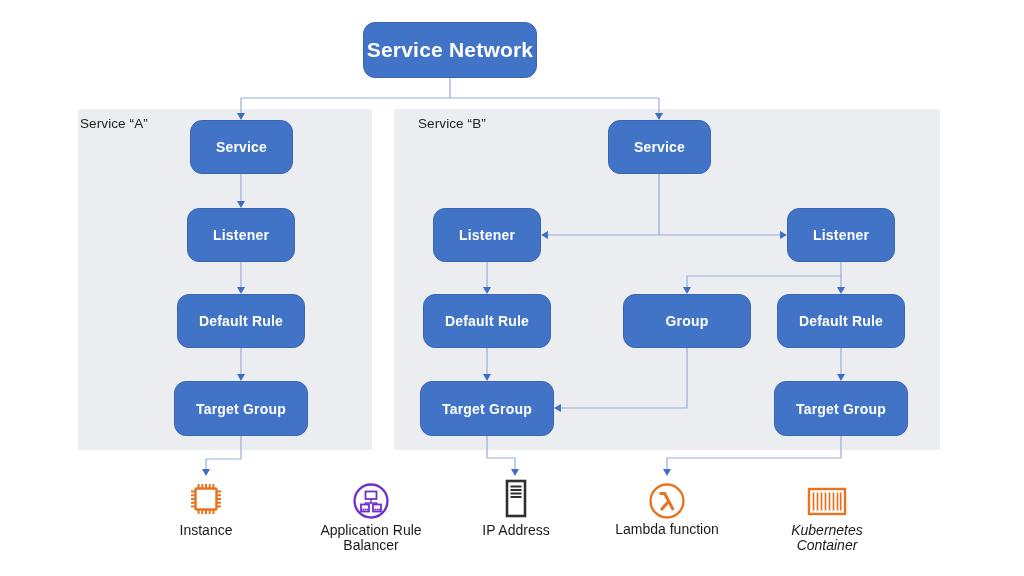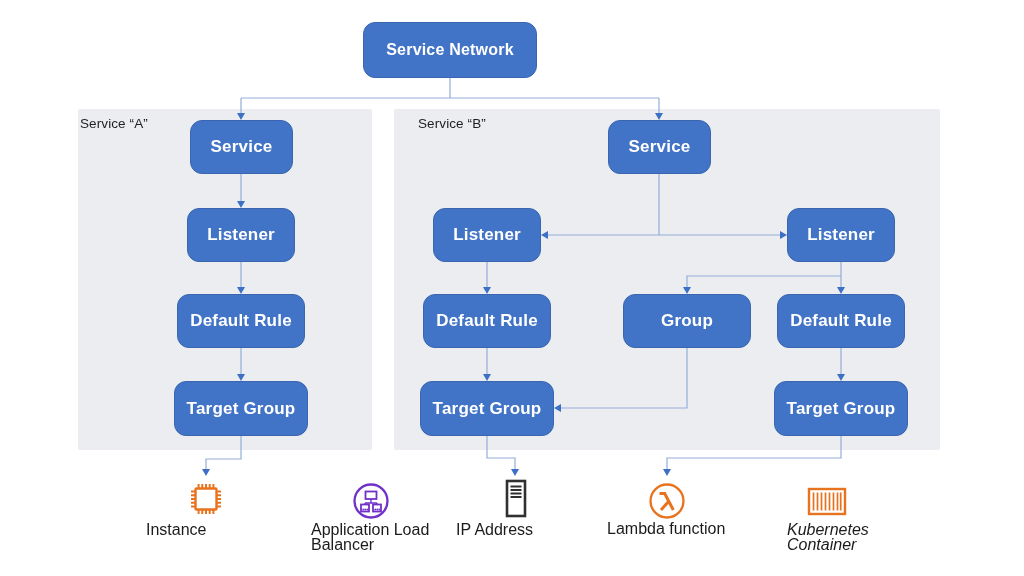--- a/index.html
+++ b/index.html
@@ -8,30 +8,30 @@
     --compute-orange:#E8731F; --alb-purple:#7131C9; --ip-dark:#303030; --canvas:#FFFFFF;
   }
   *{margin:0;padding:0;box-sizing:border-box;}
   html,body{background:#fff;}
   body{font-family:"Liberation Sans", sans-serif;}
   .stage{position:relative;width:1024px;height:576px;background:var(--canvas);overflow:hidden;}
   .panel{position:absolute;background:var(--panel-fill);border-radius:2px;}
   .panel-label{position:absolute;font-size:13.5px;color:#1f1f1f;letter-spacing:.1px;}
   .node{position:absolute;background:var(--node-fill);border:1px solid var(--node-border);
         border-radius:12px;color:var(--node-text);display:flex;align-items:center;justify-content:center;
-        font-size:17px;font-weight:600;letter-spacing:.2px;z-index:3;}
+        font-size:14px;font-weight:600;letter-spacing:.2px;z-index:3;}
   .connectors{position:absolute;left:0;top:0;z-index:2;pointer-events:none;}
   .c-line{stroke:var(--connector);stroke-width:1.2;fill:none;}
   .c-arrow{fill:var(--arrowhead);stroke:none;}
   .icon{position:absolute;z-index:3;}
   .ic-orange{stroke:var(--compute-orange);fill:none;}
   .ic-purple{stroke:var(--alb-purple);fill:none;}
   .ic-dark{stroke:var(--ip-dark);fill:none;}
   .dot-purple{fill:var(--alb-purple);stroke:none;}
-  .icon-label{position:absolute;font-size:16px;line-height:14.5px;color:#1b1b1b;z-index:3;}
+  .icon-label{position:absolute;font-size:14px;line-height:14.5px;color:#1b1b1b;text-align:center;z-index:3;}
 </style>
 </head>
 <body>
 
 <div class="stage">
 
   <div class="panel" style="left:78px;top:109px;width:294px;height:341px;"></div>
   <div class="panel" style="left:394px;top:109px;width:546px;height:341px;"></div>
   <div class="panel-label" style="left:80px;top:116px;z-index:3;">Service “A”</div>
   <div class="panel-label" style="left:418px;top:116px;z-index:3;">Service “B”</div>
@@ -62,21 +62,21 @@
     <polygon class="c-arrow" points="683,287 691,287 687,294"></polygon>
 
     <path class="c-line" d="M687,348 V408 H561"></path>
     <polygon class="c-arrow" points="561,404 561,412 554,408"></polygon>
 
     <path class="c-line" d="M841,348 V374 M841,436 V458 H667 V469"></path>
     <polygon class="c-arrow" points="837,374 845,374 841,381"></polygon>
     <polygon class="c-arrow" points="663,469 671,469 667,476"></polygon>
   </svg>
 
-  <div class="node" style="left:363px;top:22px;width:174px;height:56px;font-size:16px;">Service Network</div>
+  <div class="node" style="left:363px;top:22px;width:174px;height:56px;font-size:21px;">Service Network</div>
 
   <div class="node" style="left:190px;top:120px;width:103px;height:54px;">Service</div>
   <div class="node" style="left:187px;top:208px;width:108px;height:54px;">Listener</div>
   <div class="node" style="left:177px;top:294px;width:128px;height:54px;">Default Rule</div>
   <div class="node" style="left:174px;top:381px;width:134px;height:55px;">Target Group</div>
 
   <div class="node" style="left:608px;top:120px;width:103px;height:54px;">Service</div>
   <div class="node" style="left:433px;top:208px;width:108px;height:54px;">Listener</div>
   <div class="node" style="left:787px;top:208px;width:108px;height:54px;">Listener</div>
   <div class="node" style="left:423px;top:294px;width:128px;height:54px;">Default Rule</div>
@@ -116,18 +116,18 @@
     <circle class="ic-orange" cx="22" cy="22" r="16.5" stroke-width="2.3"></circle>
     <path class="ic-orange" stroke-width="3" stroke-linejoin="miter" d="M14.5,14.5 h5.2 l8.6,16.5 M24.2,21.8 L16,31"></path>
   </svg>
 
   <svg class="icon" style="left:803px;top:485px;" width="48" height="34" viewBox="0 0 48 34">
     <rect class="ic-orange" x="6" y="4" width="36" height="25" stroke-width="2.4"></rect>
     <path class="ic-orange" stroke-width="1.7" d="M10.5,7.5 V25.5 M14.5,7.5 V25.5 M18.5,7.5 V25.5 M22.5,7.5 V25.5 M26.5,7.5 V25.5 M30.5,7.5 V25.5 M34.5,7.5 V25.5 M37.7,7.5 V25.5"></path>
   </svg>
 
   <div class="icon-label" style="left:146px;top:523px;width:120px;">Instance</div>
-  <div class="icon-label" style="left:311px;top:523px;width:120px;">Application Load Balancer</div>
+  <div class="icon-label" style="left:311px;top:523px;width:120px;">Application Rule Balancer</div>
   <div class="icon-label" style="left:456px;top:523px;width:120px;">IP Address</div>
   <div class="icon-label" style="left:607px;top:522px;width:120px;">Lambda function</div>
   <div class="icon-label" style="left:787px;top:523px;width:80px;font-style:italic;">Kubernetes Container</div>
 
 </div>
 
 </body></html>

